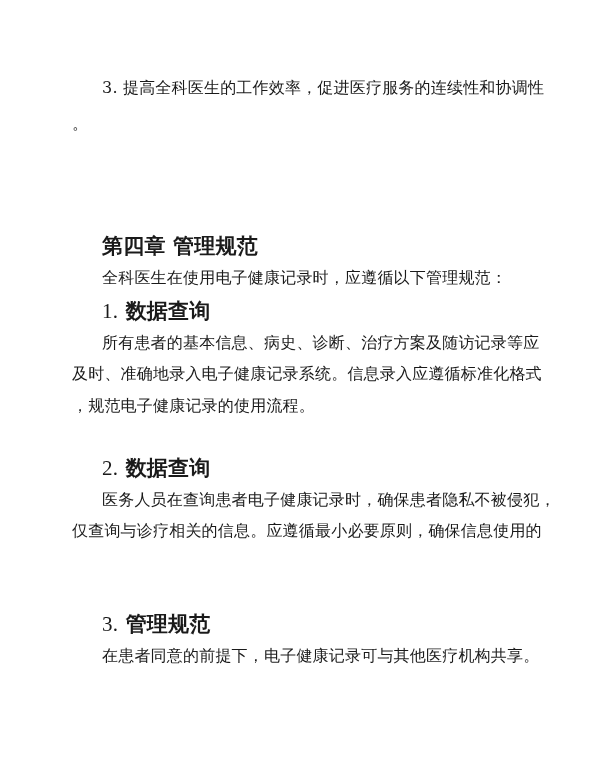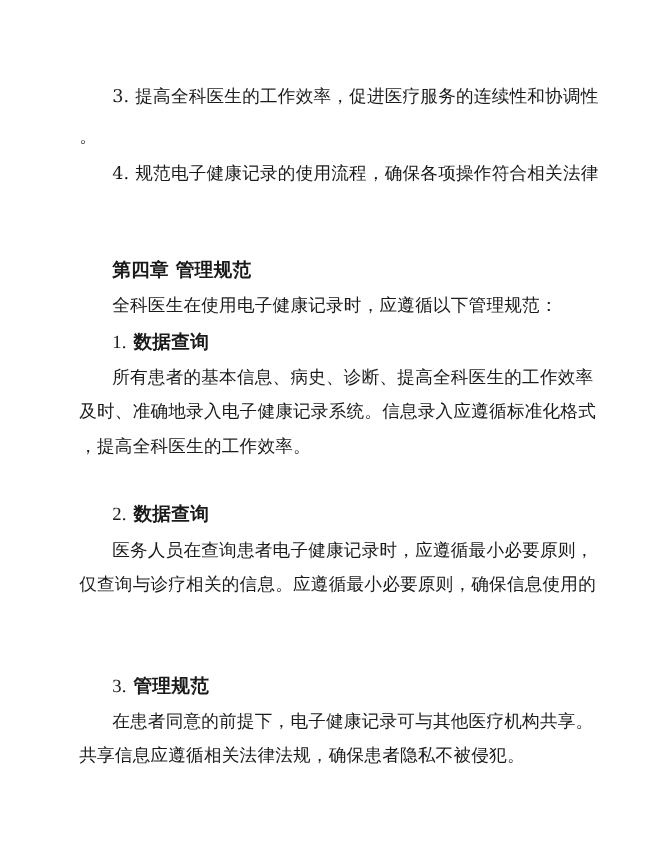--- a/index.html
+++ b/index.html
@@ -28,54 +28,52 @@
       width: 460px;
       font-size: 16px;
       line-height: 20px;
       white-space: nowrap;
       letter-spacing: 0.2px;
     }
     .indent { left: 102px; }
     .bold {
       font-family: "DejaVu Sans", "Liberation Sans", sans-serif;
       font-weight: bold;
-      font-size: 17px;
+      font-size: 21px;
     }
     .num {
       font-family: "Liberation Serif", serif;
       font-weight: normal;
     }
   </style>
 </head>
 <body>
 
 <div class="page">
 
   <div class="line indent" style="top:78px">3. 提高全科医生的工作效率，促进医疗服务的连续性和协调性</div>
   <div class="line" style="top:114px">。</div>
-  <div class="line indent" style="top:148px">4. 规范电子健康记录的使用流程，确保各项操作符合相关法律</div>
 
   <div class="line indent bold" style="top:236px">第四章 管理规范</div>
   <div class="line indent" style="top:268px">全科医生在使用电子健康记录时，应遵循以下管理规范：</div>
 
   <div class="line indent bold" style="top:301px">
     <span class="num">1.</span>
     <span>数据查询</span>
   </div>
-  <div class="line indent" style="top:333px">所有患者的基本信息、病史、诊断、提高全科医生的工作效率</div>
+  <div class="line indent" style="top:333px">所有患者的基本信息、病史、诊断、治疗方案及随访记录等应</div>
   <div class="line" style="top:364px">及时、准确地录入电子健康记录系统。信息录入应遵循标准化格式</div>
-  <div class="line" style="top:396px">，提高全科医生的工作效率。</div>
+  <div class="line" style="top:396px">，规范电子健康记录的使用流程。</div>
 
   <div class="line indent bold" style="top:458px">
     <span class="num">2.</span>
     <span>数据查询</span>
   </div>
-  <div class="line indent" style="top:490px">医务人员在查询患者电子健康记录时，应遵循最小必要原则，</div>
+  <div class="line indent" style="top:490px">医务人员在查询患者电子健康记录时，确保患者隐私不被侵犯，</div>
   <div class="line" style="top:521px">仅查询与诊疗相关的信息。应遵循最小必要原则，确保信息使用的</div>
 
   <div class="line indent bold" style="top:614px">
     <span class="num">3.</span>
     <span>管理规范</span>
   </div>
   <div class="line indent" style="top:646px">在患者同意的前提下，电子健康记录可与其他医疗机构共享。</div>
-  <div class="line" style="top:677px">共享信息应遵循相关法律法规，确保患者隐私不被侵犯。</div>
 
 </div>
 
 </body></html>

